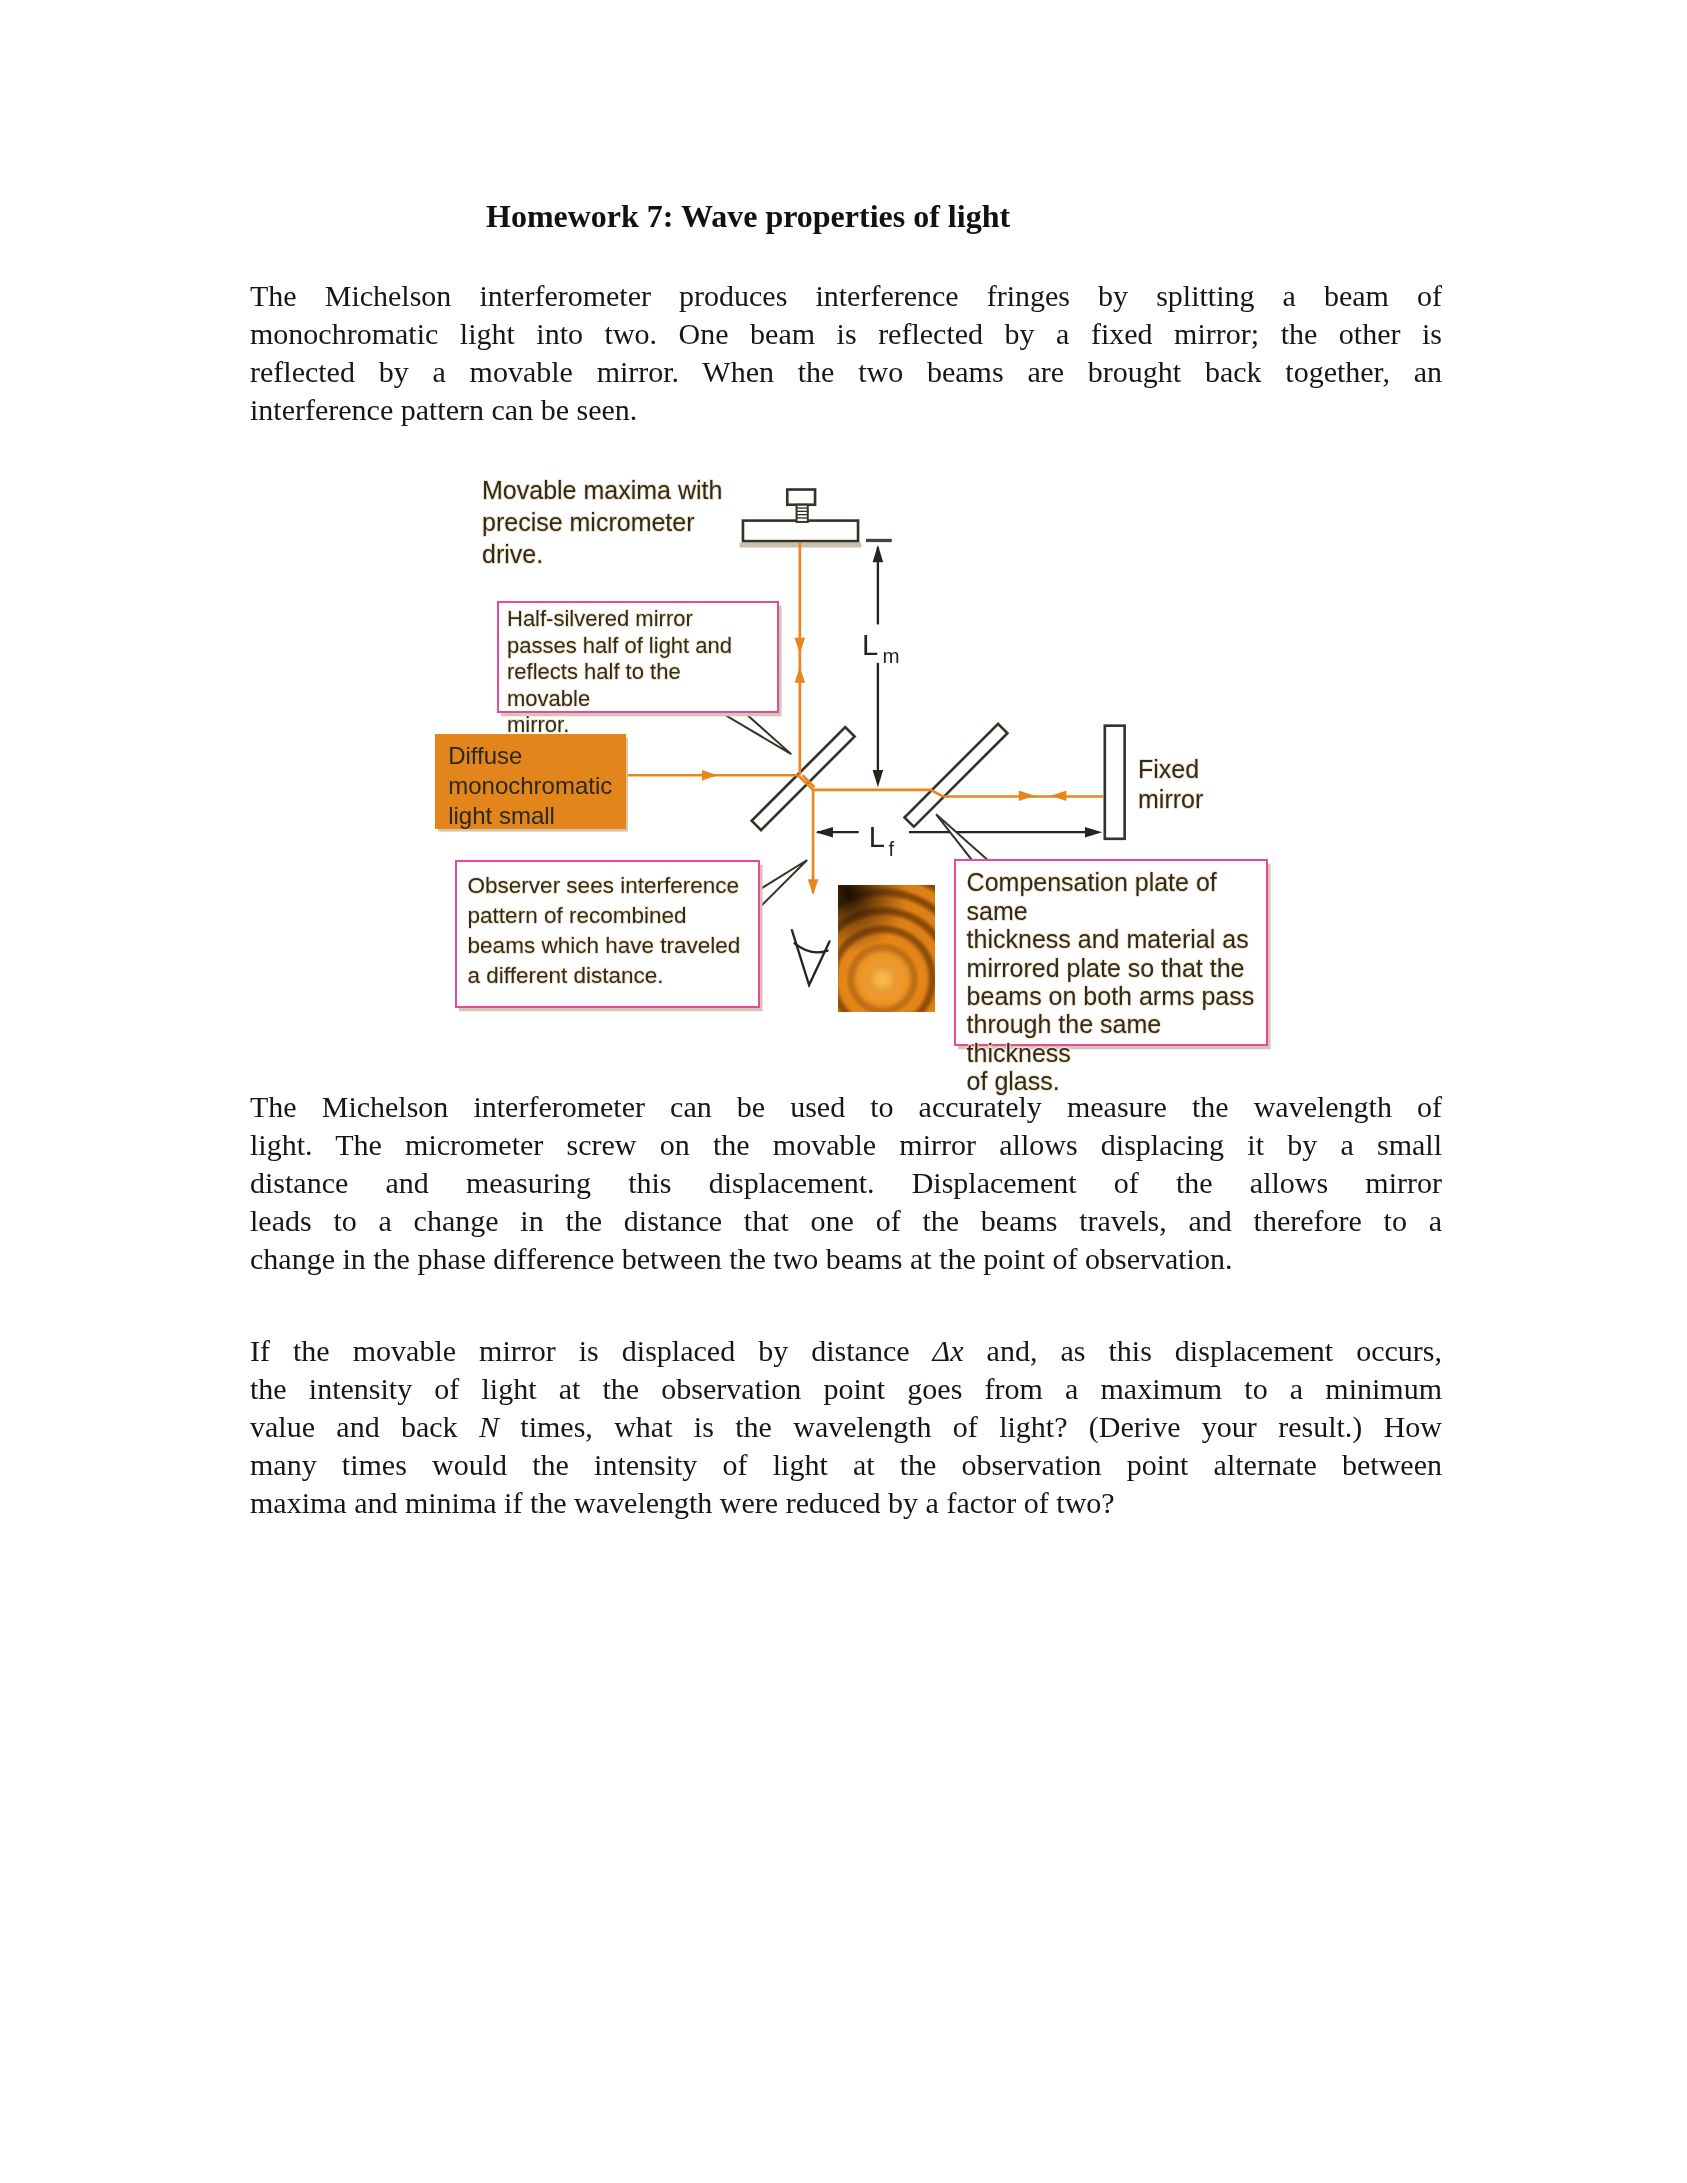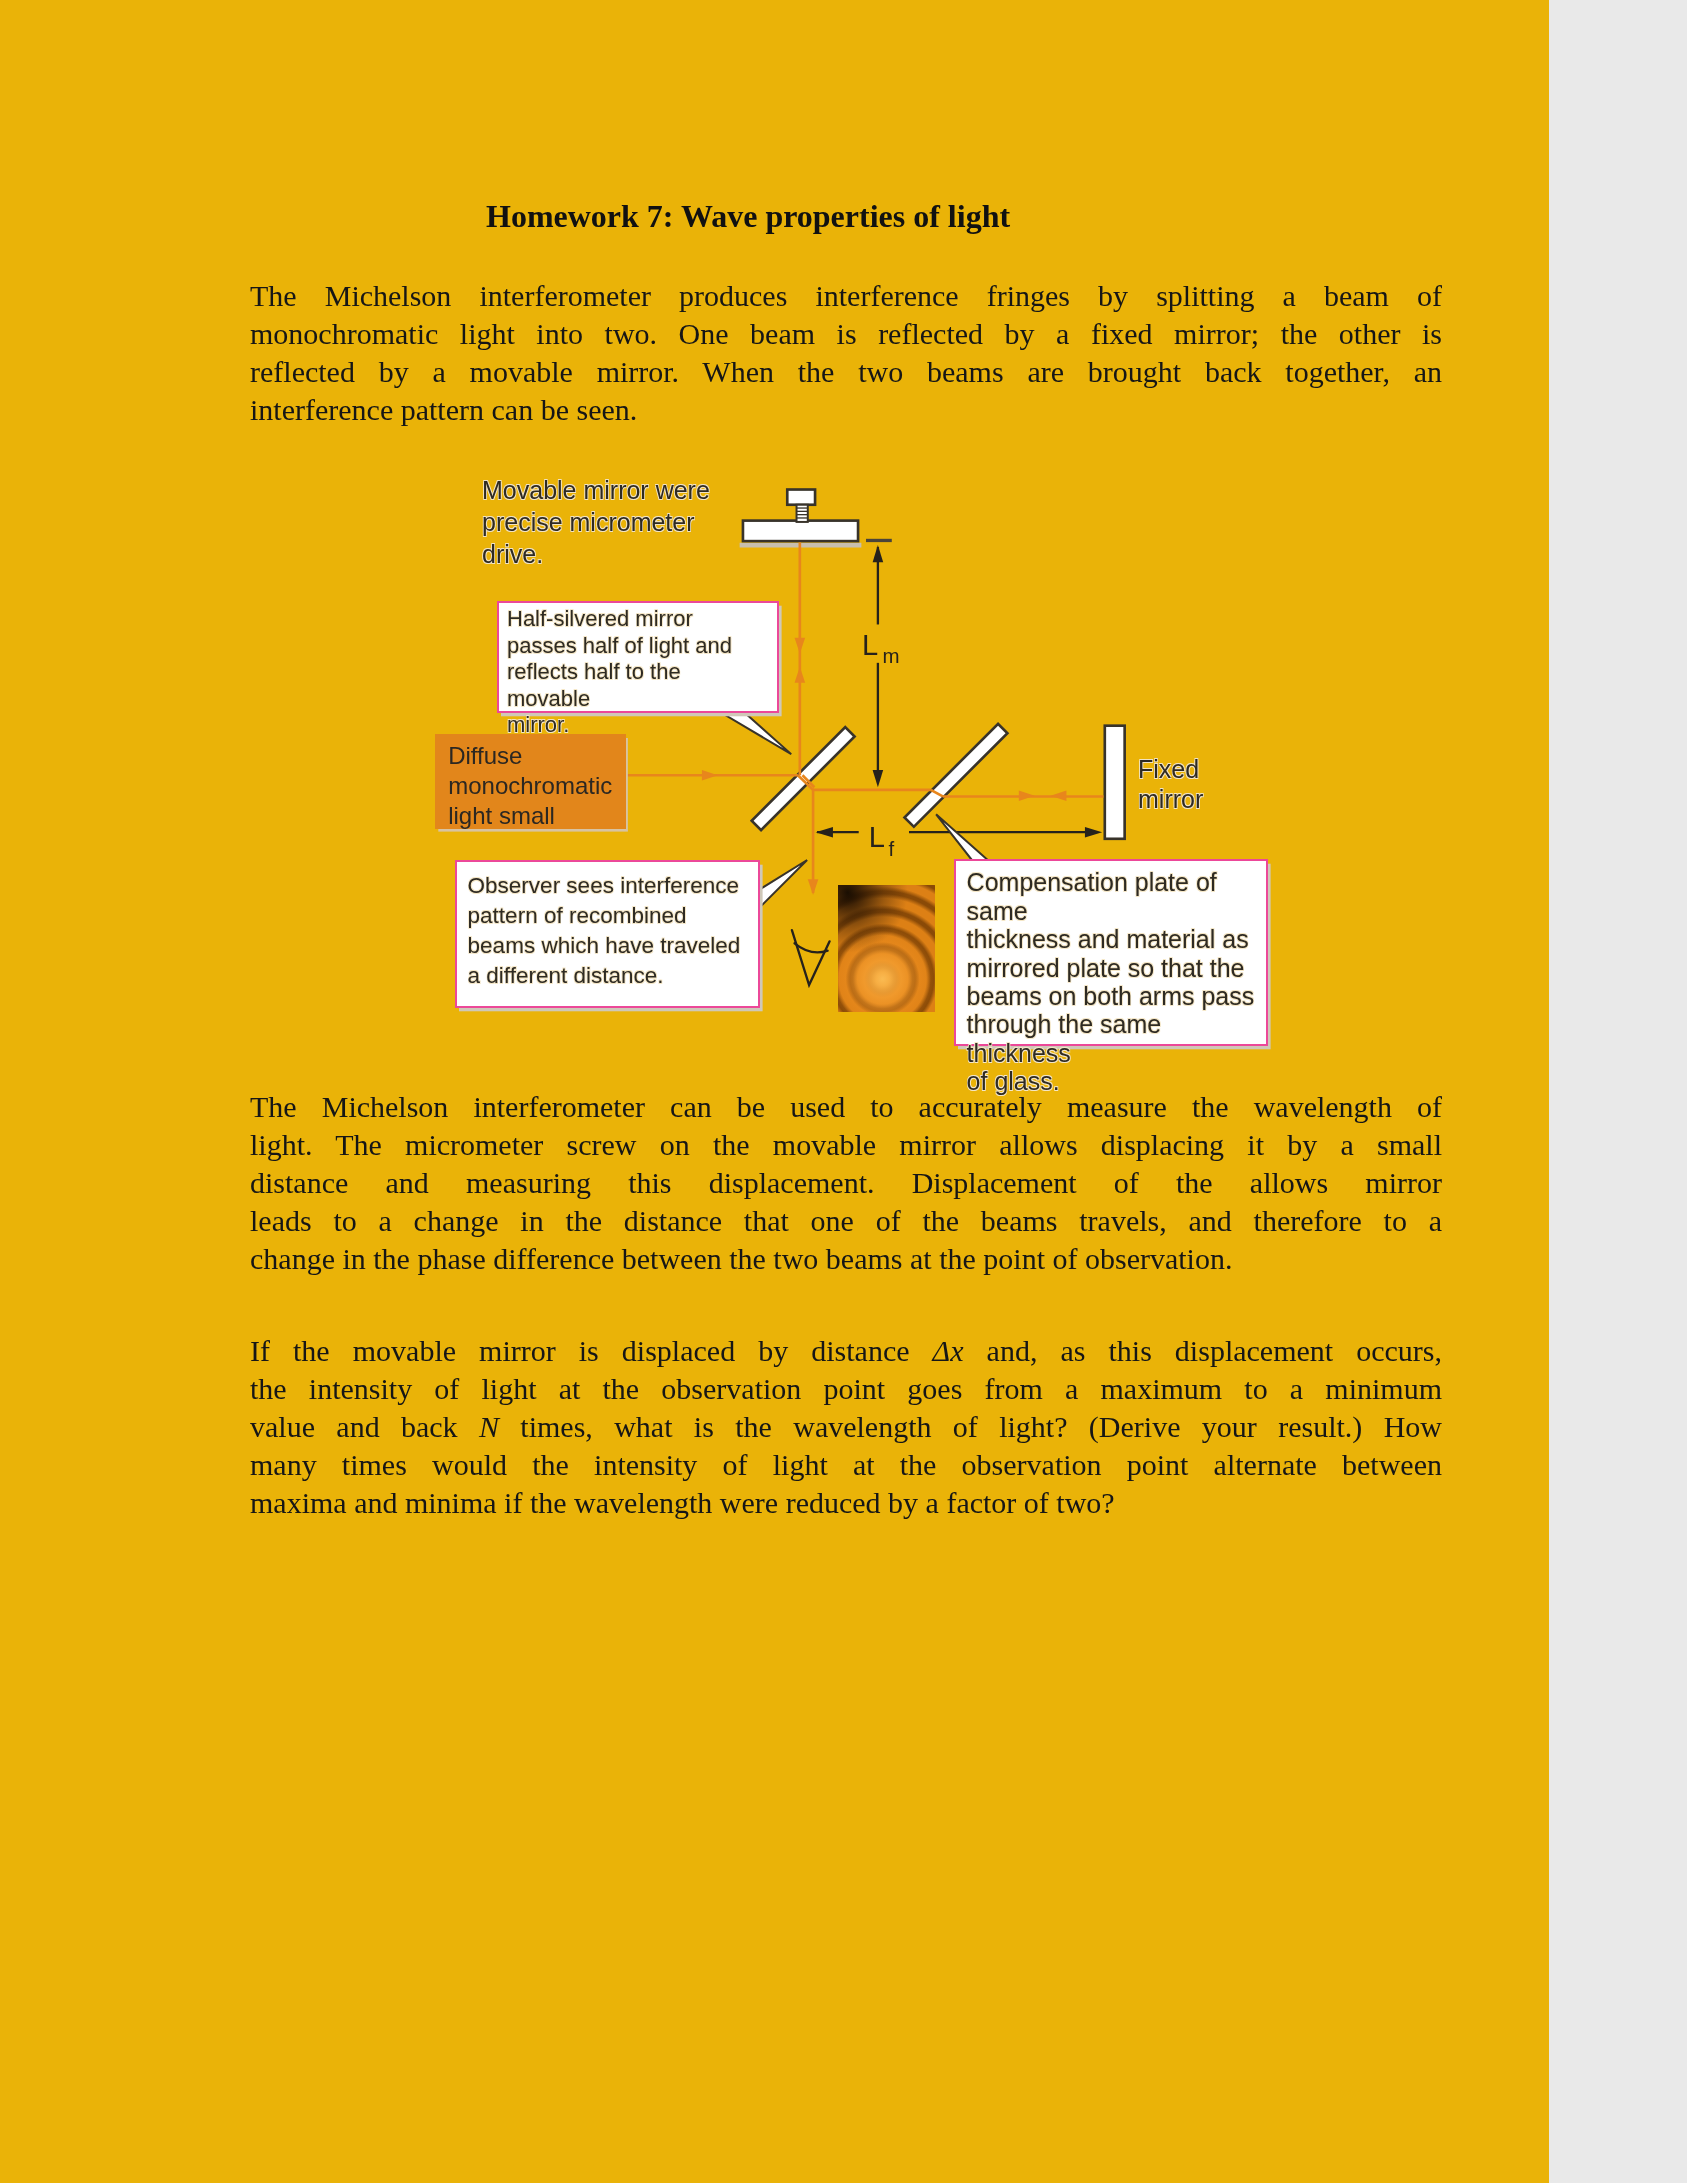--- a/index.html
+++ b/index.html
@@ -1,19 +1,19 @@
 <!DOCTYPE html>
 <html style="font-size:10.6px"><head>
 <meta charset="utf-8">
 <style>
   html,body{margin:0;padding:0;background:#e9e9e9;}
   .page{
     position:relative;
-    width:1549px;height:2183px;
-    background:#eab308;
+    width:1687px;height:2183px;
+    background:#ffffff;
     font-family:"Liberation Serif","DejaVu Serif",serif;
     color:#151515;
     overflow:hidden;
   }
   .title{
     position:absolute;left:486px;top:198px;
     font-size:32px;font-weight:bold;color:#111;
     white-space:nowrap;
   }
   .para{
@@ -152,21 +152,21 @@
 
     <g stroke="#26221c" stroke-width="3.5" fill="none" stroke-linecap="round">
       <path d="M1197,1406 L1223,1489 L1254,1423"></path>
       <path d="M1201,1426 Q1226,1446 1251,1437"></path>
     </g>
   </svg>
 
   <div class="fringe"></div>
 
   <div class="dlabel lab-movable">
-    <div>Movable mirror were</div>
+    <div>Movable maxima with</div>
     <div>precise micrometer</div>
     <div>drive.</div>
   </div>
 
   <div class="callout co-half">
     <div>Half-silvered mirror</div>
     <div>passes half of light and</div>
     <div>reflects half to the movable</div>
     <div>mirror.</div>
   </div>

